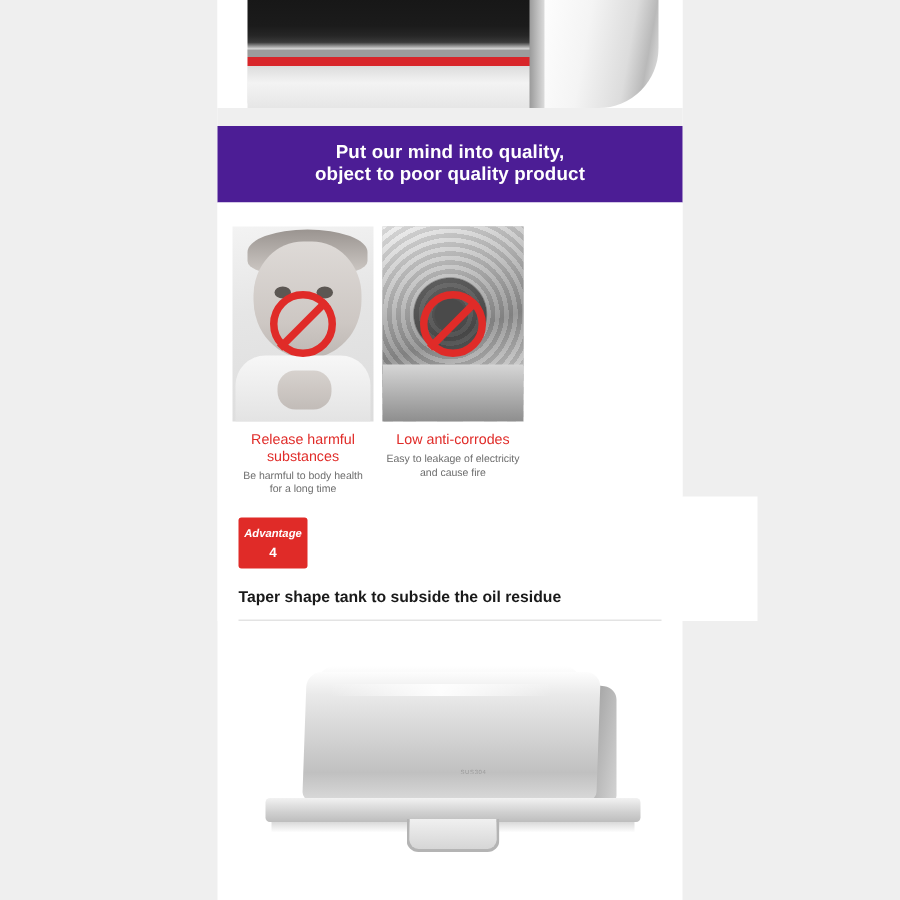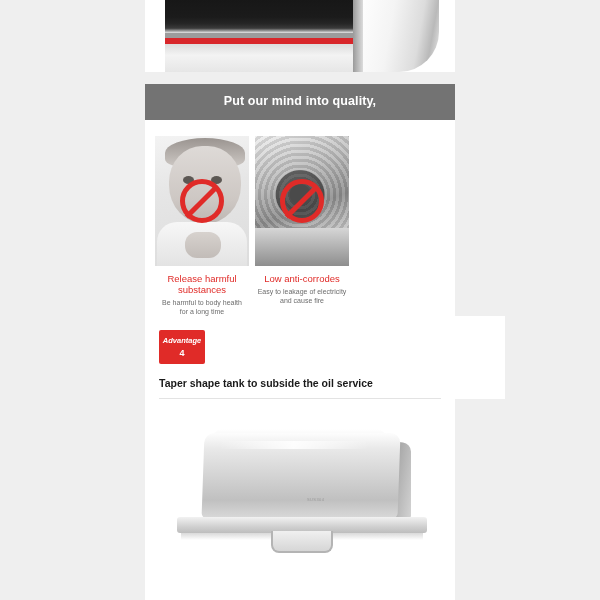--- a/index.html
+++ b/index.html
@@ -91,21 +91,21 @@
   .gap {
     width: 310px;
     height: 12px;
     background: #efefef;
   }
 
   
   .banner {
     width: 310px;
     box-sizing: border-box;
-    background: #737373;
+    background: #4c1d95;
     color: #ffffff;
     text-align: center;
     padding: 10px 10px 11px 10px;
   }
   .banner-l1, .banner-l2 {
     font-size: 12.5px;
     font-weight: bold;
     line-height: 15px;
     letter-spacing: .1px;
   }
@@ -388,20 +388,21 @@
       <div class="tp-redline"></div>
       <div class="tp-base"></div>
       <div class="tp-edge"></div>
       <div class="tp-right"></div>
     </div>
 
     <div class="gap"></div>
 
     <div class="banner">
       <div class="banner-l1">Put our mind into quality,</div>
+      <div class="banner-l2">object to poor quality product</div>
     </div>
 
     <div class="bad-row">
 
 
       <div class="bad-item">
         <div class="bad-photo photo-child">
           <div class="hair"></div>
           <div class="face"></div>
           <div class="eye-l"></div>
@@ -429,21 +430,21 @@
         </div>
       </div>
 
     </div>
 
     <div class="adv-wrap">
       <div class="adv-badge">
         <span class="adv-word">Advantage</span>
         <span class="adv-num">4</span>
       </div>
-      <div class="adv-heading">Taper shape tank to subside the oil service</div>
+      <div class="adv-heading">Taper shape tank to subside the oil residue</div>
       <div class="adv-rule"></div>
     </div>
 
     <div class="prod-wrap">
       <div class="tank-side"></div>
       <div class="tank-top"></div>
       <div class="tank-body"></div>
       <div class="tank-gloss"></div>
       <div class="tank-label">SUS304</div>
       <div class="tank-lip"></div>

